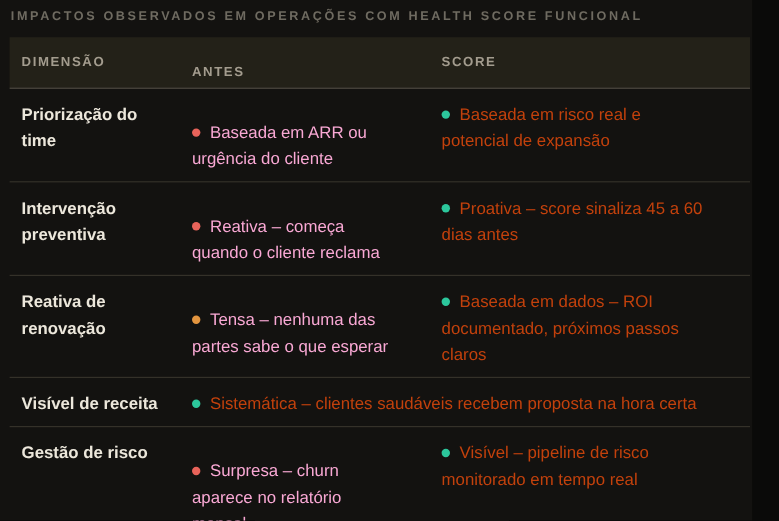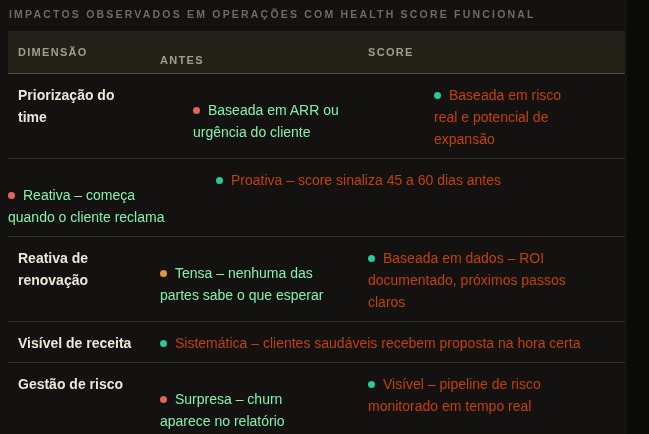--- a/index.html
+++ b/index.html
@@ -59,36 +59,36 @@
   .c2 { width: 208px; padding-right: 36px; flex: none; margin-top: 15px; }
   .c3 { flex: 1; padding-right: 37px; }
 
   .trow {
     display: flex;
     align-items: flex-start;
     padding-top: 8px;
     padding-bottom: 8px;
     border-top: 1px solid #343129;
   }
-  .trow.first { border-top: 1px solid #514d42; gap: 33px; }
+  .trow.first { border-top: 1px solid #514d42; }
   .impact-table { border-bottom: 1px solid #514d42; }
 
   .dim {
     font-size: 14px;
     font-weight: 700;
     line-height: 22px;
     color: #ece7db;
     padding-top: 2px;
   }
   .cell {
     font-size: 14px;
     line-height: 22px;
     padding-top: 2px;
   }
-  .cell.antes  { color: #86efac; }
+  .cell.antes  { color: #f9a8d4; }
   .cell.depois { color: #c2410c; }
 
   .dot {
     display: inline-block;
     width: 7px; height: 7px;
     border-radius: 50%;
     margin-right: 8px;
     vertical-align: 1px;
   }
 </style>
@@ -108,20 +108,21 @@
         <div class="c3 th">SCORE</div>
       </div>
 
       <div class="trow first">
         <div class="c1 dim">Priorização do time</div>
         <div class="c2 cell antes"><span class="dot" style="background-color: rgb(232, 99, 90);"></span><span>Baseada em ARR ou urgência do cliente</span></div>
         <div class="c3 cell depois"><span class="dot" style="background-color: rgb(44, 199, 156);"></span><span>Baseada em risco real e potencial de expansão</span></div>
       </div>
 
       <div class="trow">
+        <div class="c1 dim">Intervenção preventiva</div>
         <div class="c2 cell antes"><span class="dot" style="background-color: rgb(232, 99, 90);"></span><span>Reativa – começa quando o cliente reclama</span></div>
         <div class="c3 cell depois"><span class="dot" style="background-color: rgb(44, 199, 156);"></span><span>Proativa – score sinaliza 45 a 60 dias antes</span></div>
       </div>
 
       <div class="trow">
         <div class="c1 dim">Reativa de renovação</div>
         <div class="c2 cell antes"><span class="dot" style="background-color: rgb(227, 149, 63);"></span><span>Tensa – nenhuma das partes sabe o que esperar</span></div>
         <div class="c3 cell depois"><span class="dot" style="background-color: rgb(44, 199, 156);"></span><span>Baseada em dados – ROI documentado, próximos passos claros</span></div>
       </div>
 

